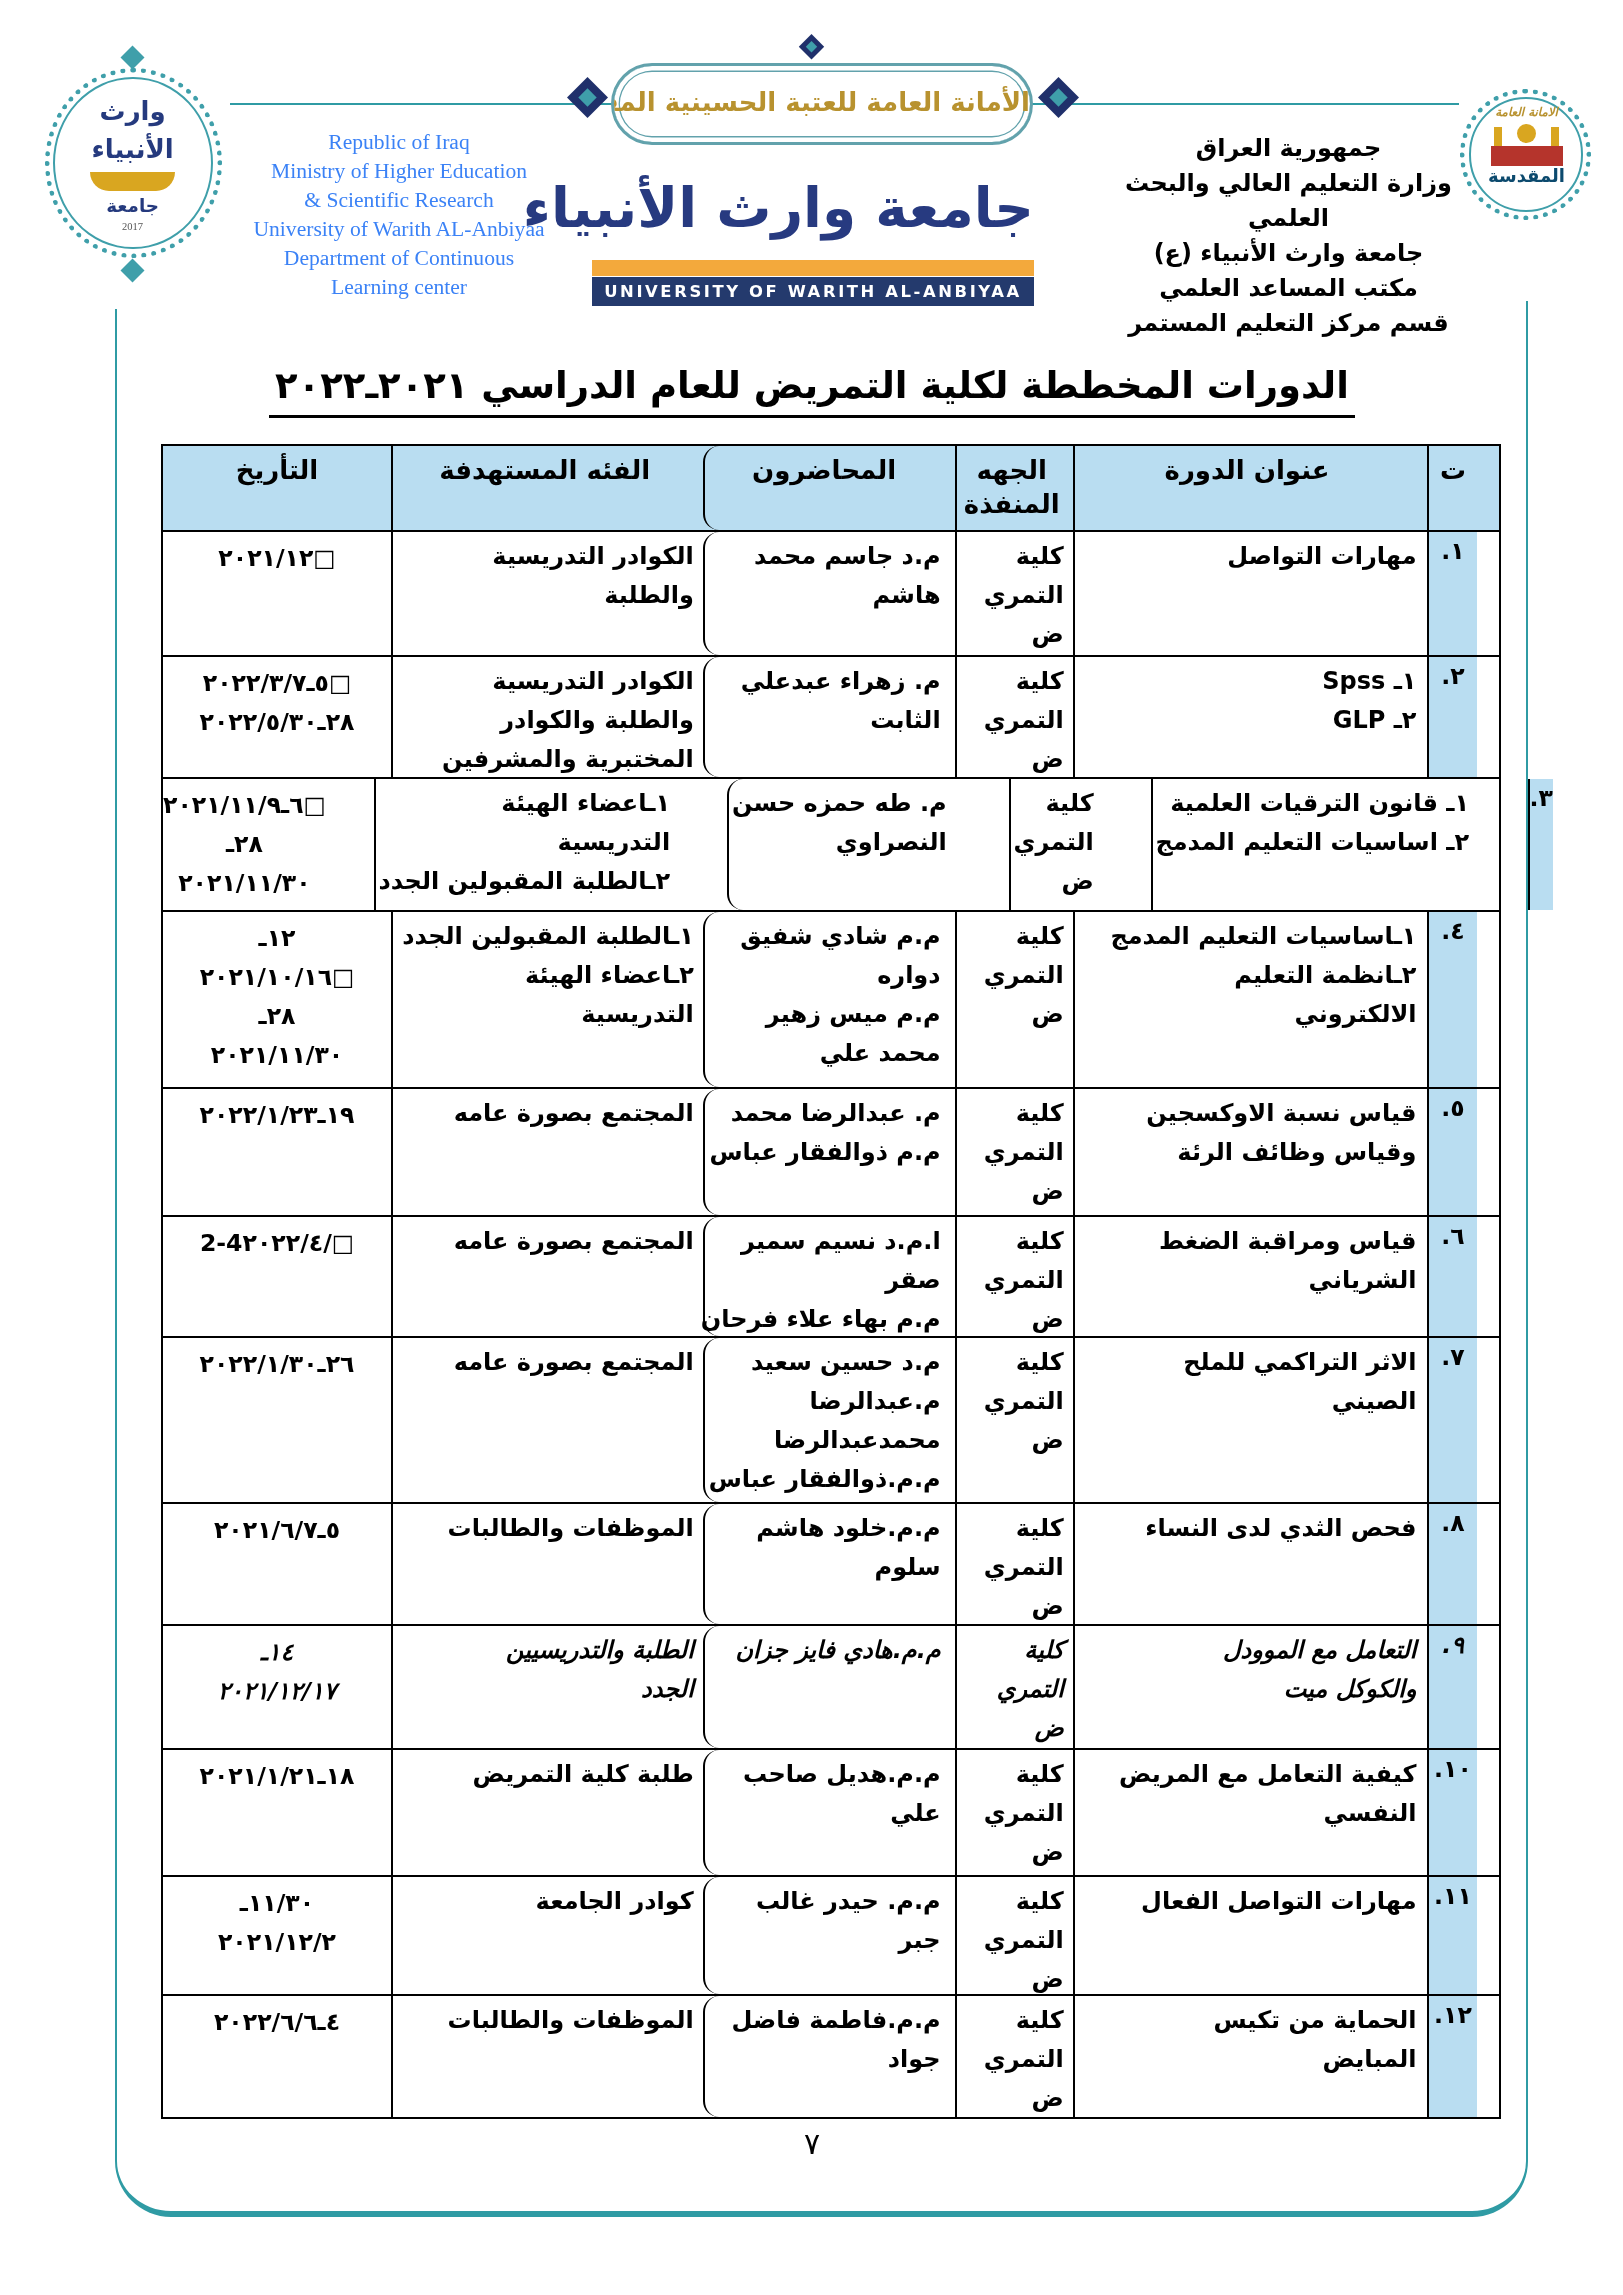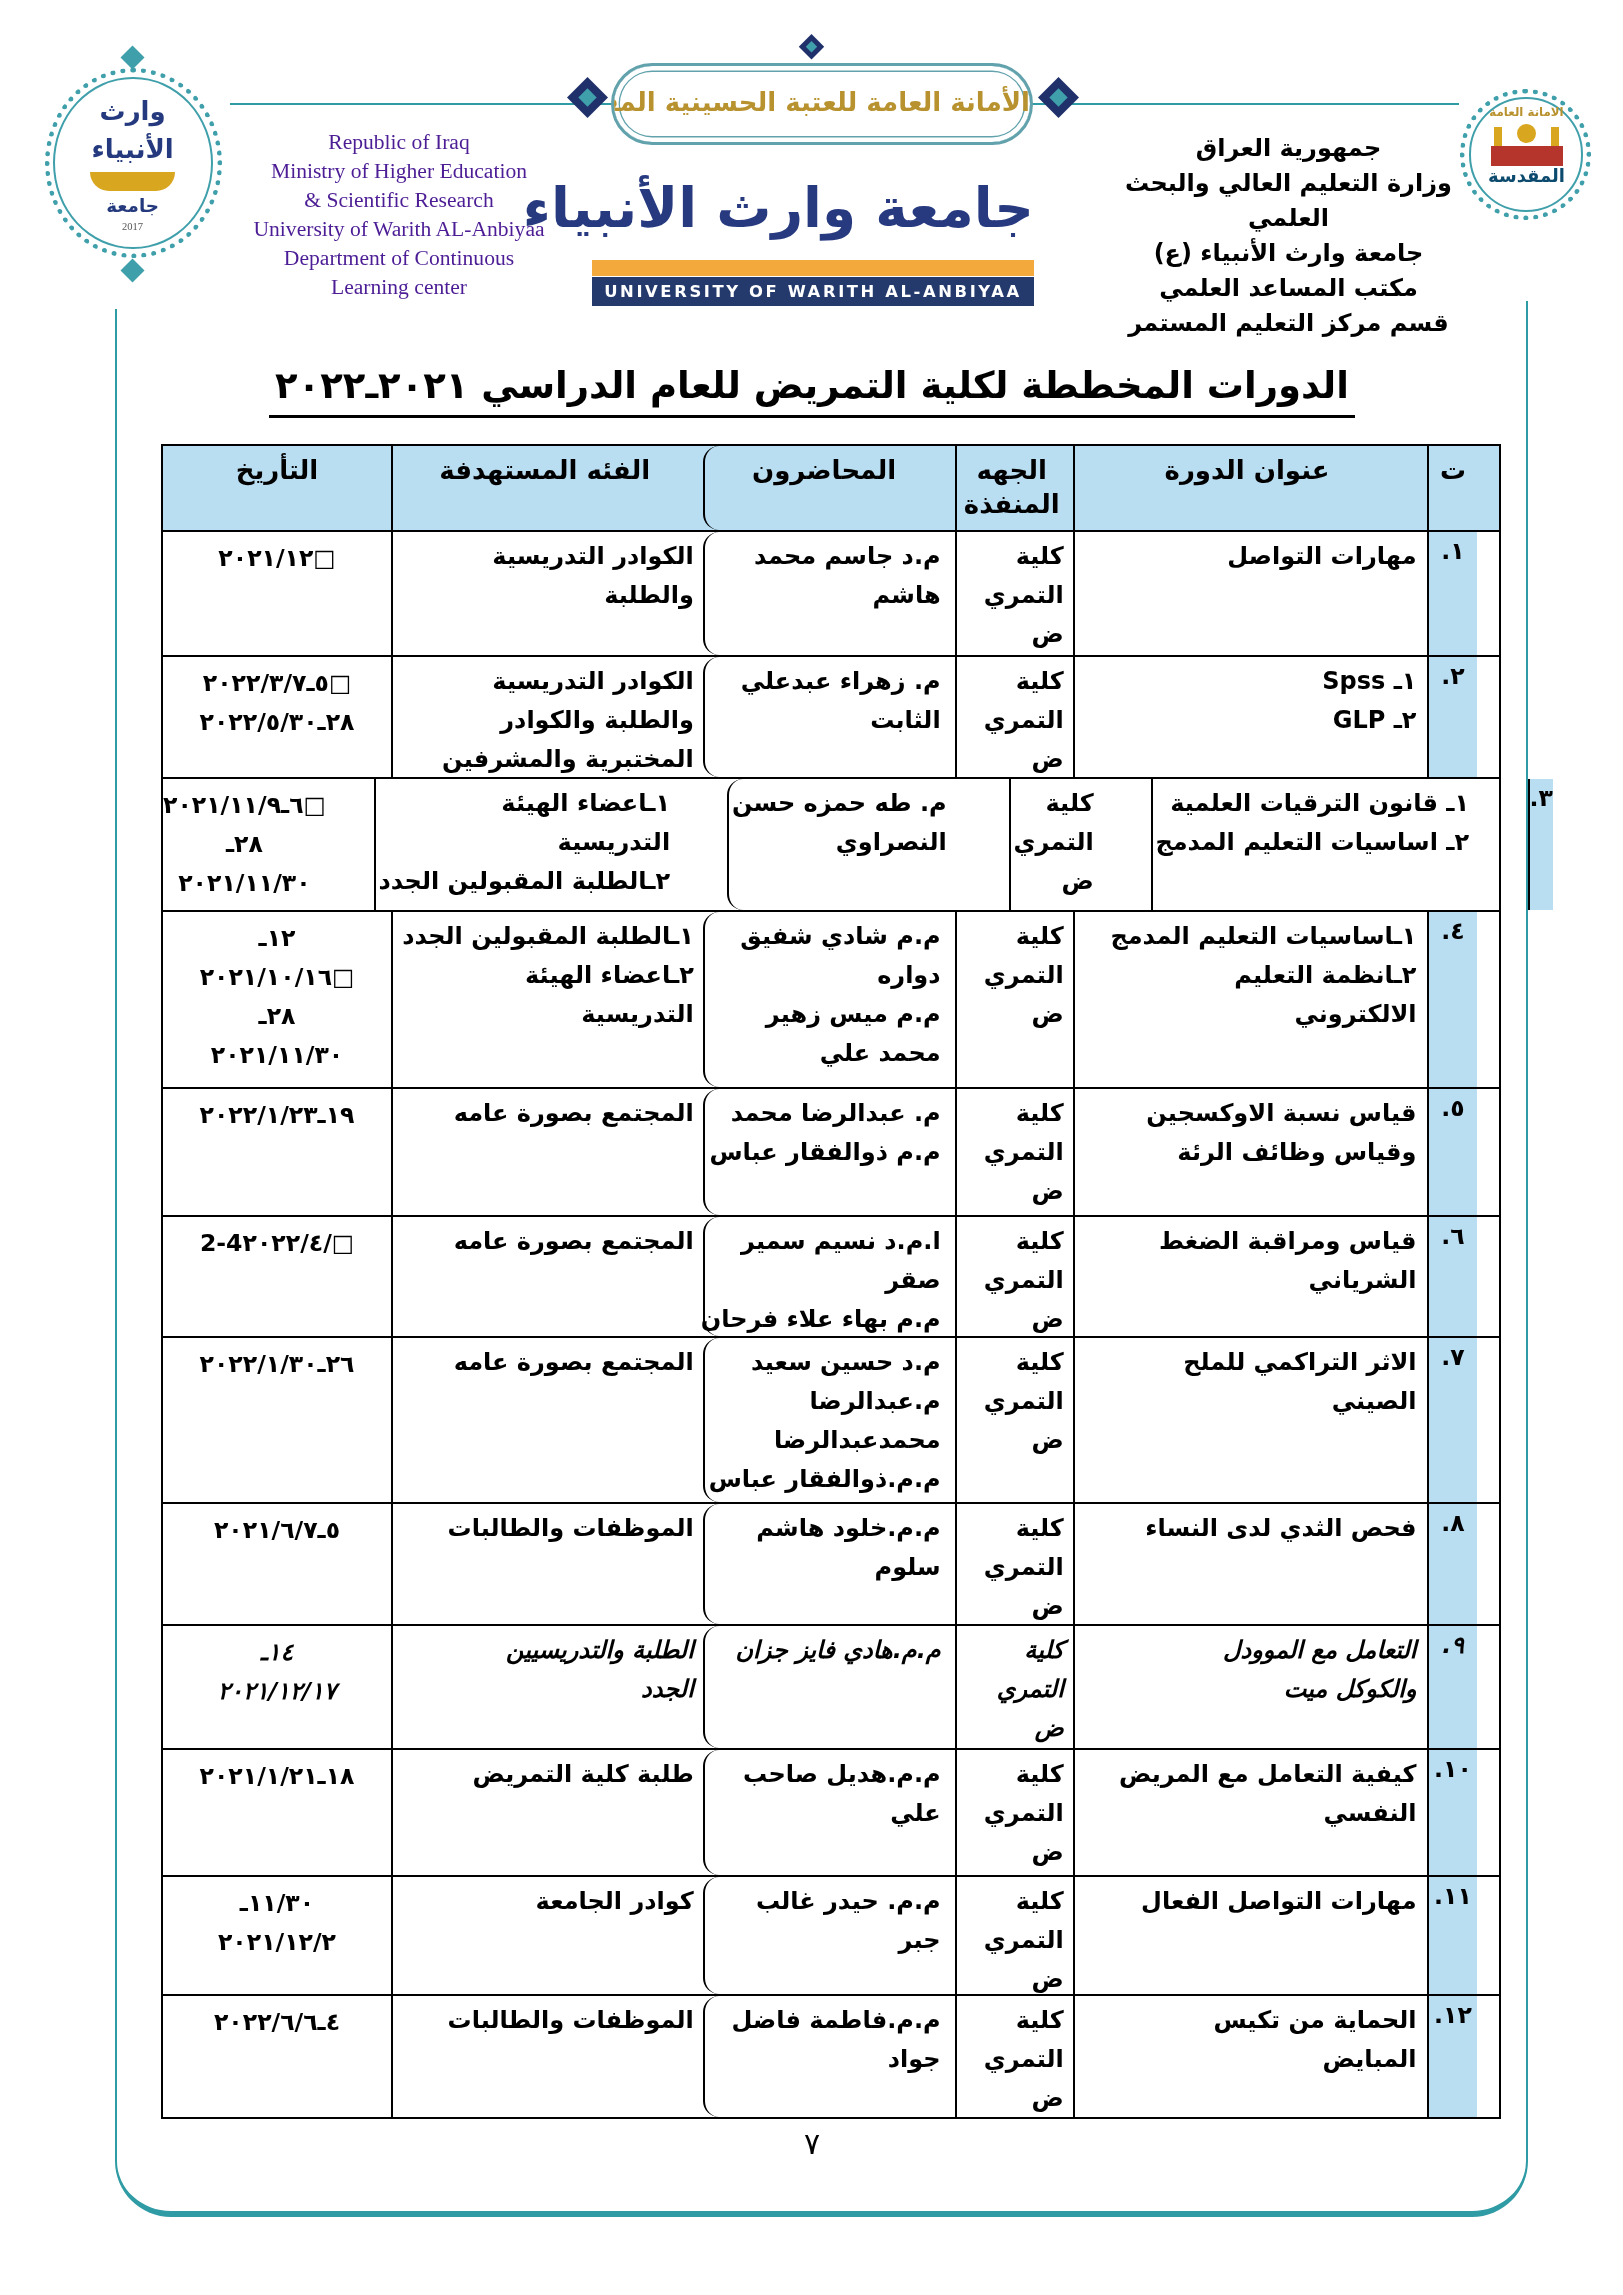--- a/index.html
+++ b/index.html
@@ -6,21 +6,21 @@
   .page{position:relative;width:1624px;height:2295px;background:#ffffff;overflow:hidden;
         font-family:"DejaVu Sans", sans-serif;}
 
   
   .frame{position:absolute;left:115px;top:103px;width:1413px;height:2114px;
          border:2.6px solid #2f9ba4;border-bottom:6.5px solid #2f9ba4;
          border-radius:36px 36px 56px 56px;box-sizing:border-box;}
 
   
   .hdr-en{position:absolute;left:229px;top:128px;width:340px;text-align:center;
-          font-family:"Liberation Serif", serif;font-size:21.6px;line-height:29px;color:#4c1d95;}
+          font-family:"Liberation Serif", serif;font-size:21.6px;line-height:29px;color:#3b82f6;}
   .hdr-ar{position:absolute;left:1112px;top:131px;width:353px;text-align:center;direction:rtl;
           font-size:24px;line-height:35px;font-weight:700;color:#000;}
 
   
   .banner{position:absolute;left:611px;top:63px;width:422px;height:82px;background:#fff;
           border:3.3px solid #62a2ac;border-radius:49px;box-sizing:border-box;
           box-shadow:inset 0 0 0 4.6px #fff, inset 0 0 0 5.9px #62a2ac;
           text-align:center;overflow:hidden;}
   .banner span{display:block;line-height:73px;font-size:26px;font-weight:700;color:#b8922f;direction:rtl;white-space:nowrap;}
 
@@ -44,21 +44,21 @@
   .ll-inner{position:absolute;left:19.6px;top:46px;width:150px;text-align:center;direction:rtl;}
   .ll-callig{font-size:26px;font-weight:700;color:#253a7e;line-height:38px;}
   .ll-book{margin:3.9px auto 0;width:85px;height:19.6px;background:#d9a620;border-radius:0 0 43px 43px;}
   .ll-sub{font-size:18.3px;font-weight:700;color:#253a7e;line-height:29px;}
   .ll-year{font-size:10.5px;color:#555;line-height:13px;font-family:"Liberation Serif", serif;}
 
   .logo-right{position:absolute;left:1459px;top:52px;width:135px;height:249px;background:#fff;}
   .rl-ring{position:absolute;left:1.3px;top:37px;width:131px;height:131px;border:5.2px dotted #3f9faa;border-radius:50%;box-sizing:border-box;}
   .rl-ring::after{content:"";position:absolute;inset:3.3px;border:2px solid #3f9faa;border-radius:50%;}
   .rl-content{position:absolute;left:13px;top:52px;width:109px;text-align:center;direction:rtl;}
-  .rl-top{font-size:11.8px;font-weight:700;color:#b8922f;line-height:17px;}
+  .rl-top{font-size:11.8px;font-weight:700;color:#b8922f;line-height:17px;font-style:italic;}
   .rl-shrine{position:relative;margin:2.6px auto 0;width:72px;height:42px;}
   .rl-shrine .dome{position:absolute;left:26px;top:0;width:19.6px;height:19.6px;background:#d9a620;border-radius:50%;}
   .rl-shrine .m1,.rl-shrine .m2{position:absolute;top:3.9px;width:7.9px;height:27.5px;background:#d9a620;}
   .rl-shrine .m1{left:3.9px;} .rl-shrine .m2{right:3.9px;}
   .rl-shrine .base{position:absolute;left:0;bottom:0;width:72px;height:19.6px;background:#b5342c;}
   .rl-bottom{font-size:18px;font-weight:700;color:#0c4a6e;line-height:19.6px;}
 
   
   .title{position:absolute;left:0;top:364px;width:1624px;text-align:center;direction:rtl;}
   .title span{display:inline-block;font-size:37px;font-weight:700;color:#000;

